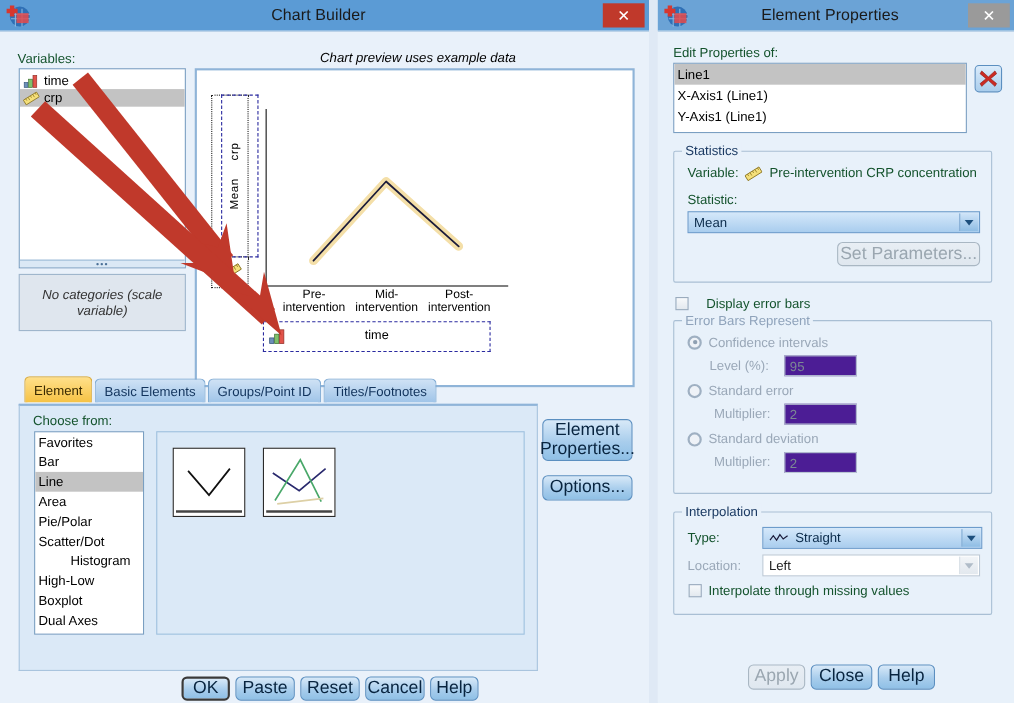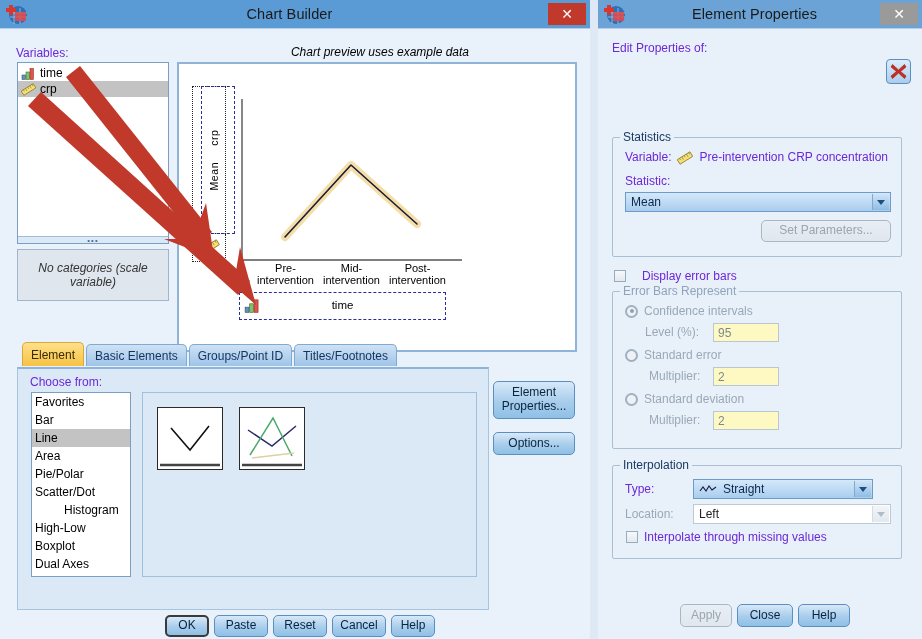--- a/index.html
+++ b/index.html
@@ -37,21 +37,21 @@
 
   .winbody {
     position: absolute; left: 0; right: 0; bottom: 0; top: 28px;
     background: #e8f1fa; border-top: 1px solid #b6cfe6;
   }
 
   
   #chart-builder { left: 0; top: 0; width: 590px; height: 639px; border: none; }
   #chart-builder .winbody { background: #e9f1fa; }
 
-  .lbl { font-size: 12px; color: #6d28d9; }
+  .lbl { font-size: 12px; color: #14532d; }
 
   .listbox {
     background: #fff; border: 1px solid #7a9fc2; overflow: hidden; position: relative;
   }
   .list-row { height: 16px; display: flex; align-items: center; padding-left: 3px; font-size: 12px; }
   .list-row.sel { background: #c3c3c3; }
 
   .sunken-panel { background: #fff; border: 1px solid #7a9fc2; }
 
   
@@ -76,21 +76,21 @@
   }
   .tab.active {
     background: linear-gradient(#ffe08a, #f6c244); color: #3a2a00;
     border-color: #d9a93a; height: 24px;
   }
 
   
   .btn {
     border: 1px solid #5b8fc0; border-radius: 5px;
     background: linear-gradient(#d8e9f8, #a8cdec 55%, #8fc0e6);
-    font-size: 12px; color: #08243f; display: flex; align-items: center;
+    font-size: 16px; color: #08243f; display: flex; align-items: center;
     justify-content: center; text-align: center; line-height: 1.15;
     cursor: default; font-family: "Liberation Sans", sans-serif;
   }
   .btn.default { border: 2px solid #3a3a3a; }
   .btn.disabled { color: #9aa6b0; border-color: #a9b7c3;
     background: linear-gradient(#e8eef4, #dfe7ef); }
 
   
   #element-props { left: 598px; top: 0; width: 324px; height: 639px; border: none; }
   #element-props .winbody { background: #e8f1fa; }
@@ -118,21 +118,21 @@
   .combo.disabled {
     background: #fff; border: 1px solid #bcc9d6; color: #222;
   }
   .combo.disabled .arrow { background: linear-gradient(#f2f5f8,#e2e8ee); border-left:1px solid #d3dbe3; }
 
   .caret { width: 0; height: 0; border-left: 4px solid transparent;
     border-right: 4px solid transparent; border-top: 5px solid #1d4f7d; }
   .caret.dim { border-top-color: #b0bcc8; }
 
   .txtfield {
-    position: absolute; border: 1px solid #b9c6d3; background: #fef9c3;
+    position: absolute; border: 1px solid #b9c6d3; background: #4c1d95;
     font-size: 12px; color: #7c8894; display: flex; align-items: center;
     padding-left: 4px;
   }
 
   .radio {
     width: 13px; height: 13px; border-radius: 50%;
     border: 2px solid #9fb0c2; background: #eef2f7;
     position: relative; flex: 0 0 auto;
   }
   .radio.checked::after {
@@ -379,20 +379,31 @@
         </svg>
       </div>
       <div class="title-text">Element Properties</div>
       <div class="close-btn gray">✕</div>
     </div>
 
     <div class="winbody">
 
       <div class="lbl" style="position:absolute;left:14px;top:12px;">Edit Properties of:</div>
 
+      <div class="listbox" style="position:absolute;left:14px;top:28px;width:267px;height:64px;">
+        <div class="list-row sel" style="height:19px;">
+          <span>Line1</span>
+        </div>
+        <div class="list-row" style="height:19px;">
+          <span>X-Axis1 (Line1)</span>
+        </div>
+        <div class="list-row" style="height:19px;">
+          <span>Y-Axis1 (Line1)</span>
+        </div>
+      </div>
 
       <div style="position:absolute;left:288px;top:30px;width:25px;height:25px;border:1px solid #5b8fc0;border-radius:4px;
                   background:linear-gradient(#dbecfb,#a9cdec);display:flex;align-items:center;justify-content:center;">
         <svg width="19" height="19" viewBox="0 0 19 19">
           <path d="M3.5,2.5 L9.5,8 L15.5,2.5 L17,5 L11.5,9.5 L17,14 L15.5,16.5 L9.5,11 L3.5,16.5 L2,14 L7.5,9.5 L2,5 Z" fill="#cc2a22" stroke="#8e1c16" stroke-width=".6"></path>
         </svg>
       </div>
 
       <div class="groupbox" style="left:14px;top:108px;width:290px;height:120px;">
         <div class="gb-title">Statistics</div>
@@ -463,21 +474,21 @@
         </div>
         <div class="txtfield" style="left:100px;top:119px;width:66px;height:19px;">
           <span>2</span>
         </div>
       </div>
 
       <div class="groupbox" style="left:14px;top:436px;width:290px;height:94px;">
         <div class="gb-title">Interpolation</div>
 
         <div class="lbl" style="position:absolute;left:12px;top:16px;">Type:</div>
-        <div class="combo" style="left:80px;top:13px;width:180px;">
+        <div class="combo" style="left:80px;top:13px;width:200px;">
           <span style="display:inline-flex;align-items:center;margin-right:6px;">
             <svg width="18" height="10" viewBox="0 0 18 10">
               <polyline points="1,7 4,3 7,7 10,2 13,6 17,3" fill="none" stroke="#1b1b3a" stroke-width="1.1"></polyline>
             </svg>
           </span>
           <span>Straight</span>
           <span class="arrow">
               <i class="caret"></i>
             </span>
         </div>

